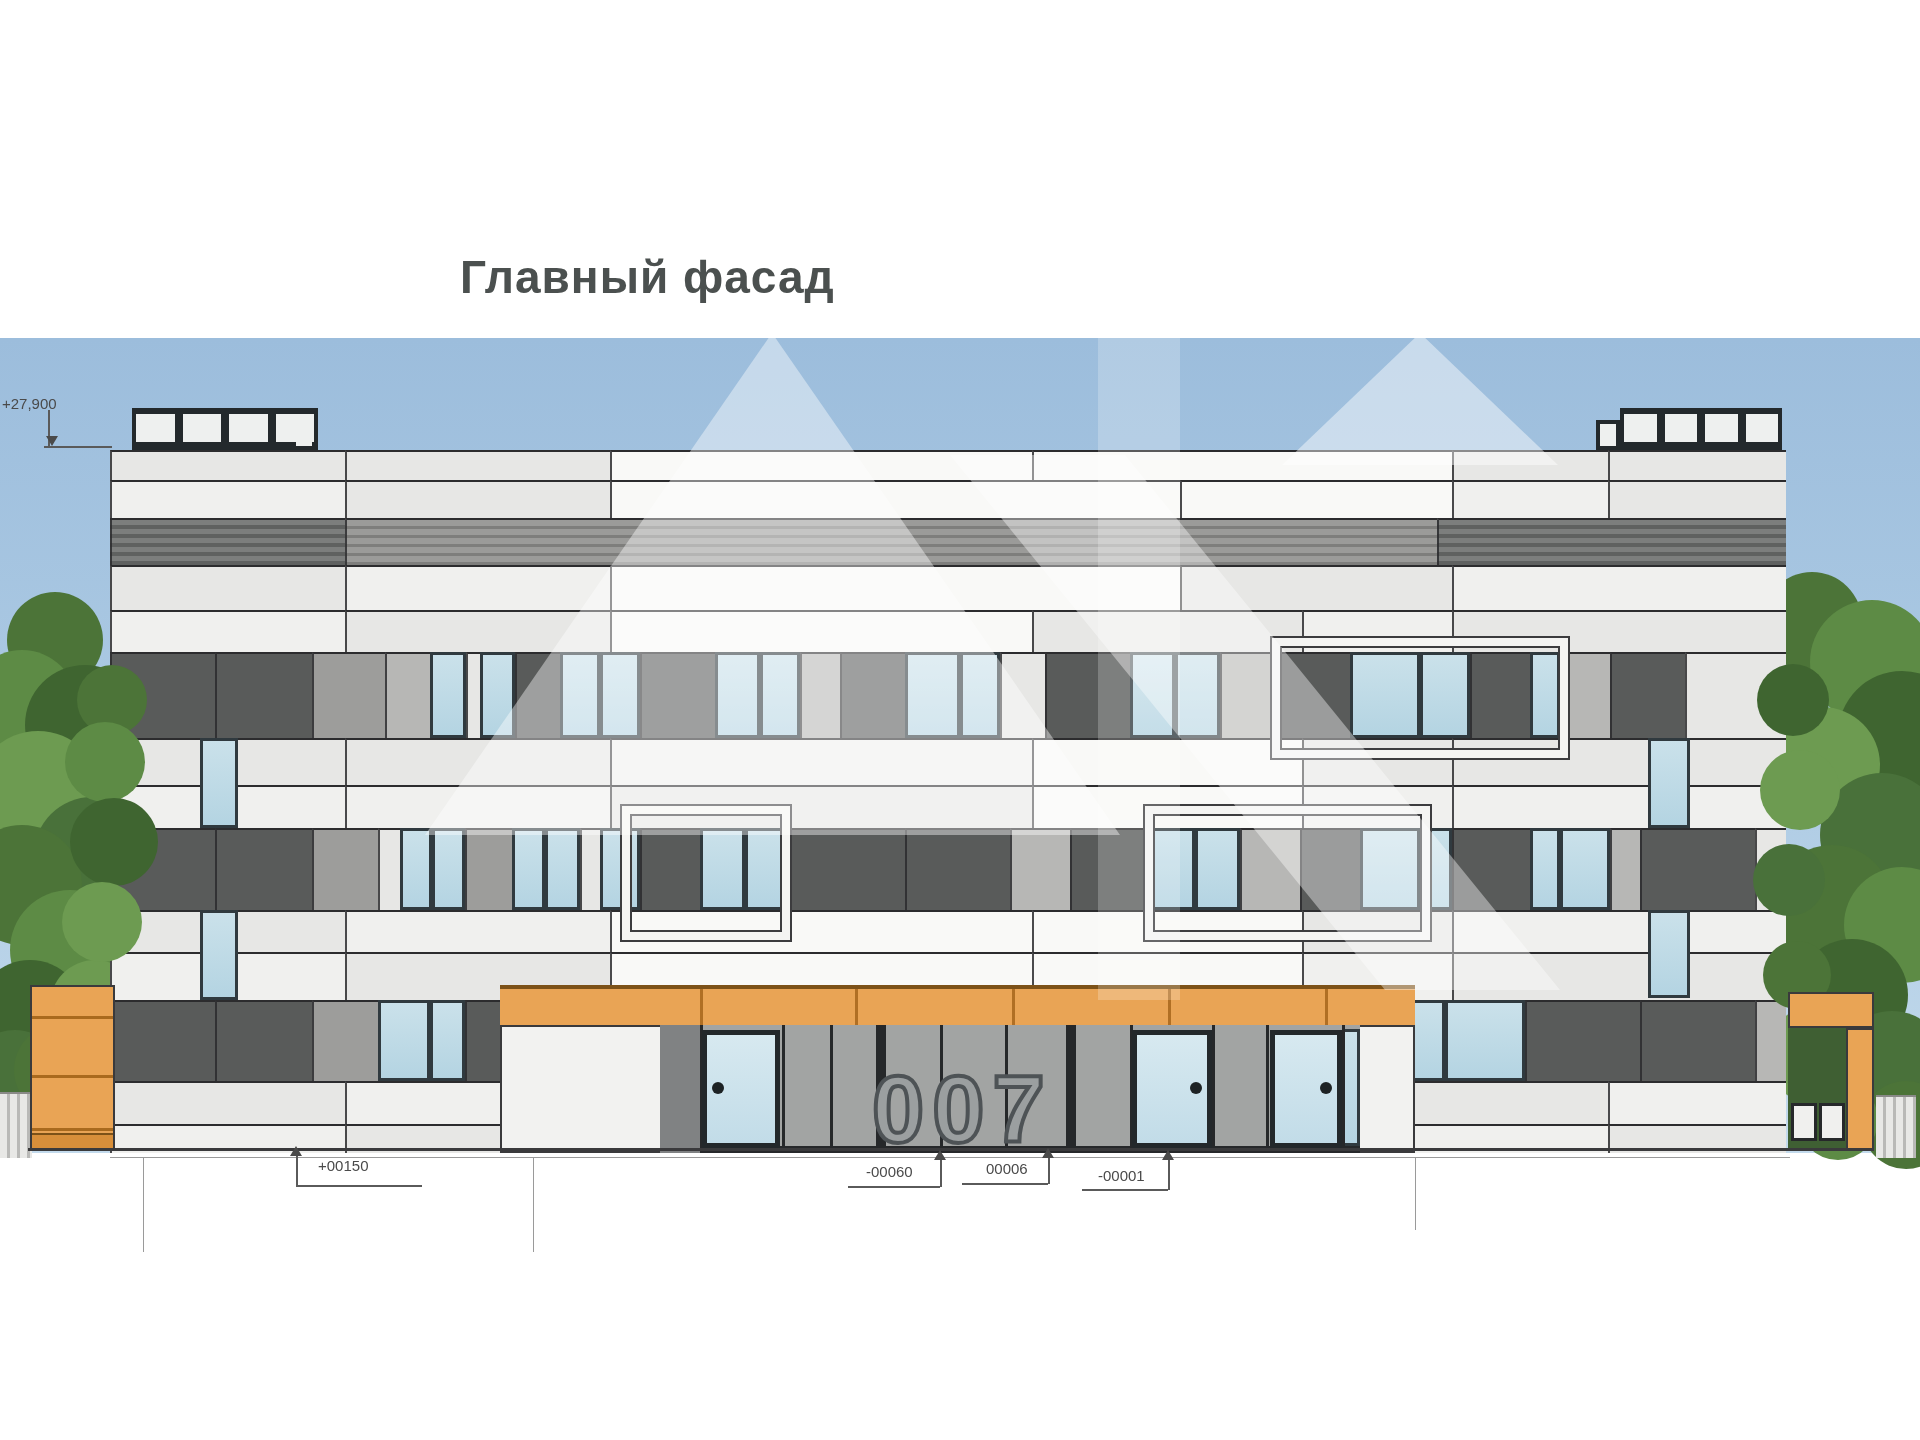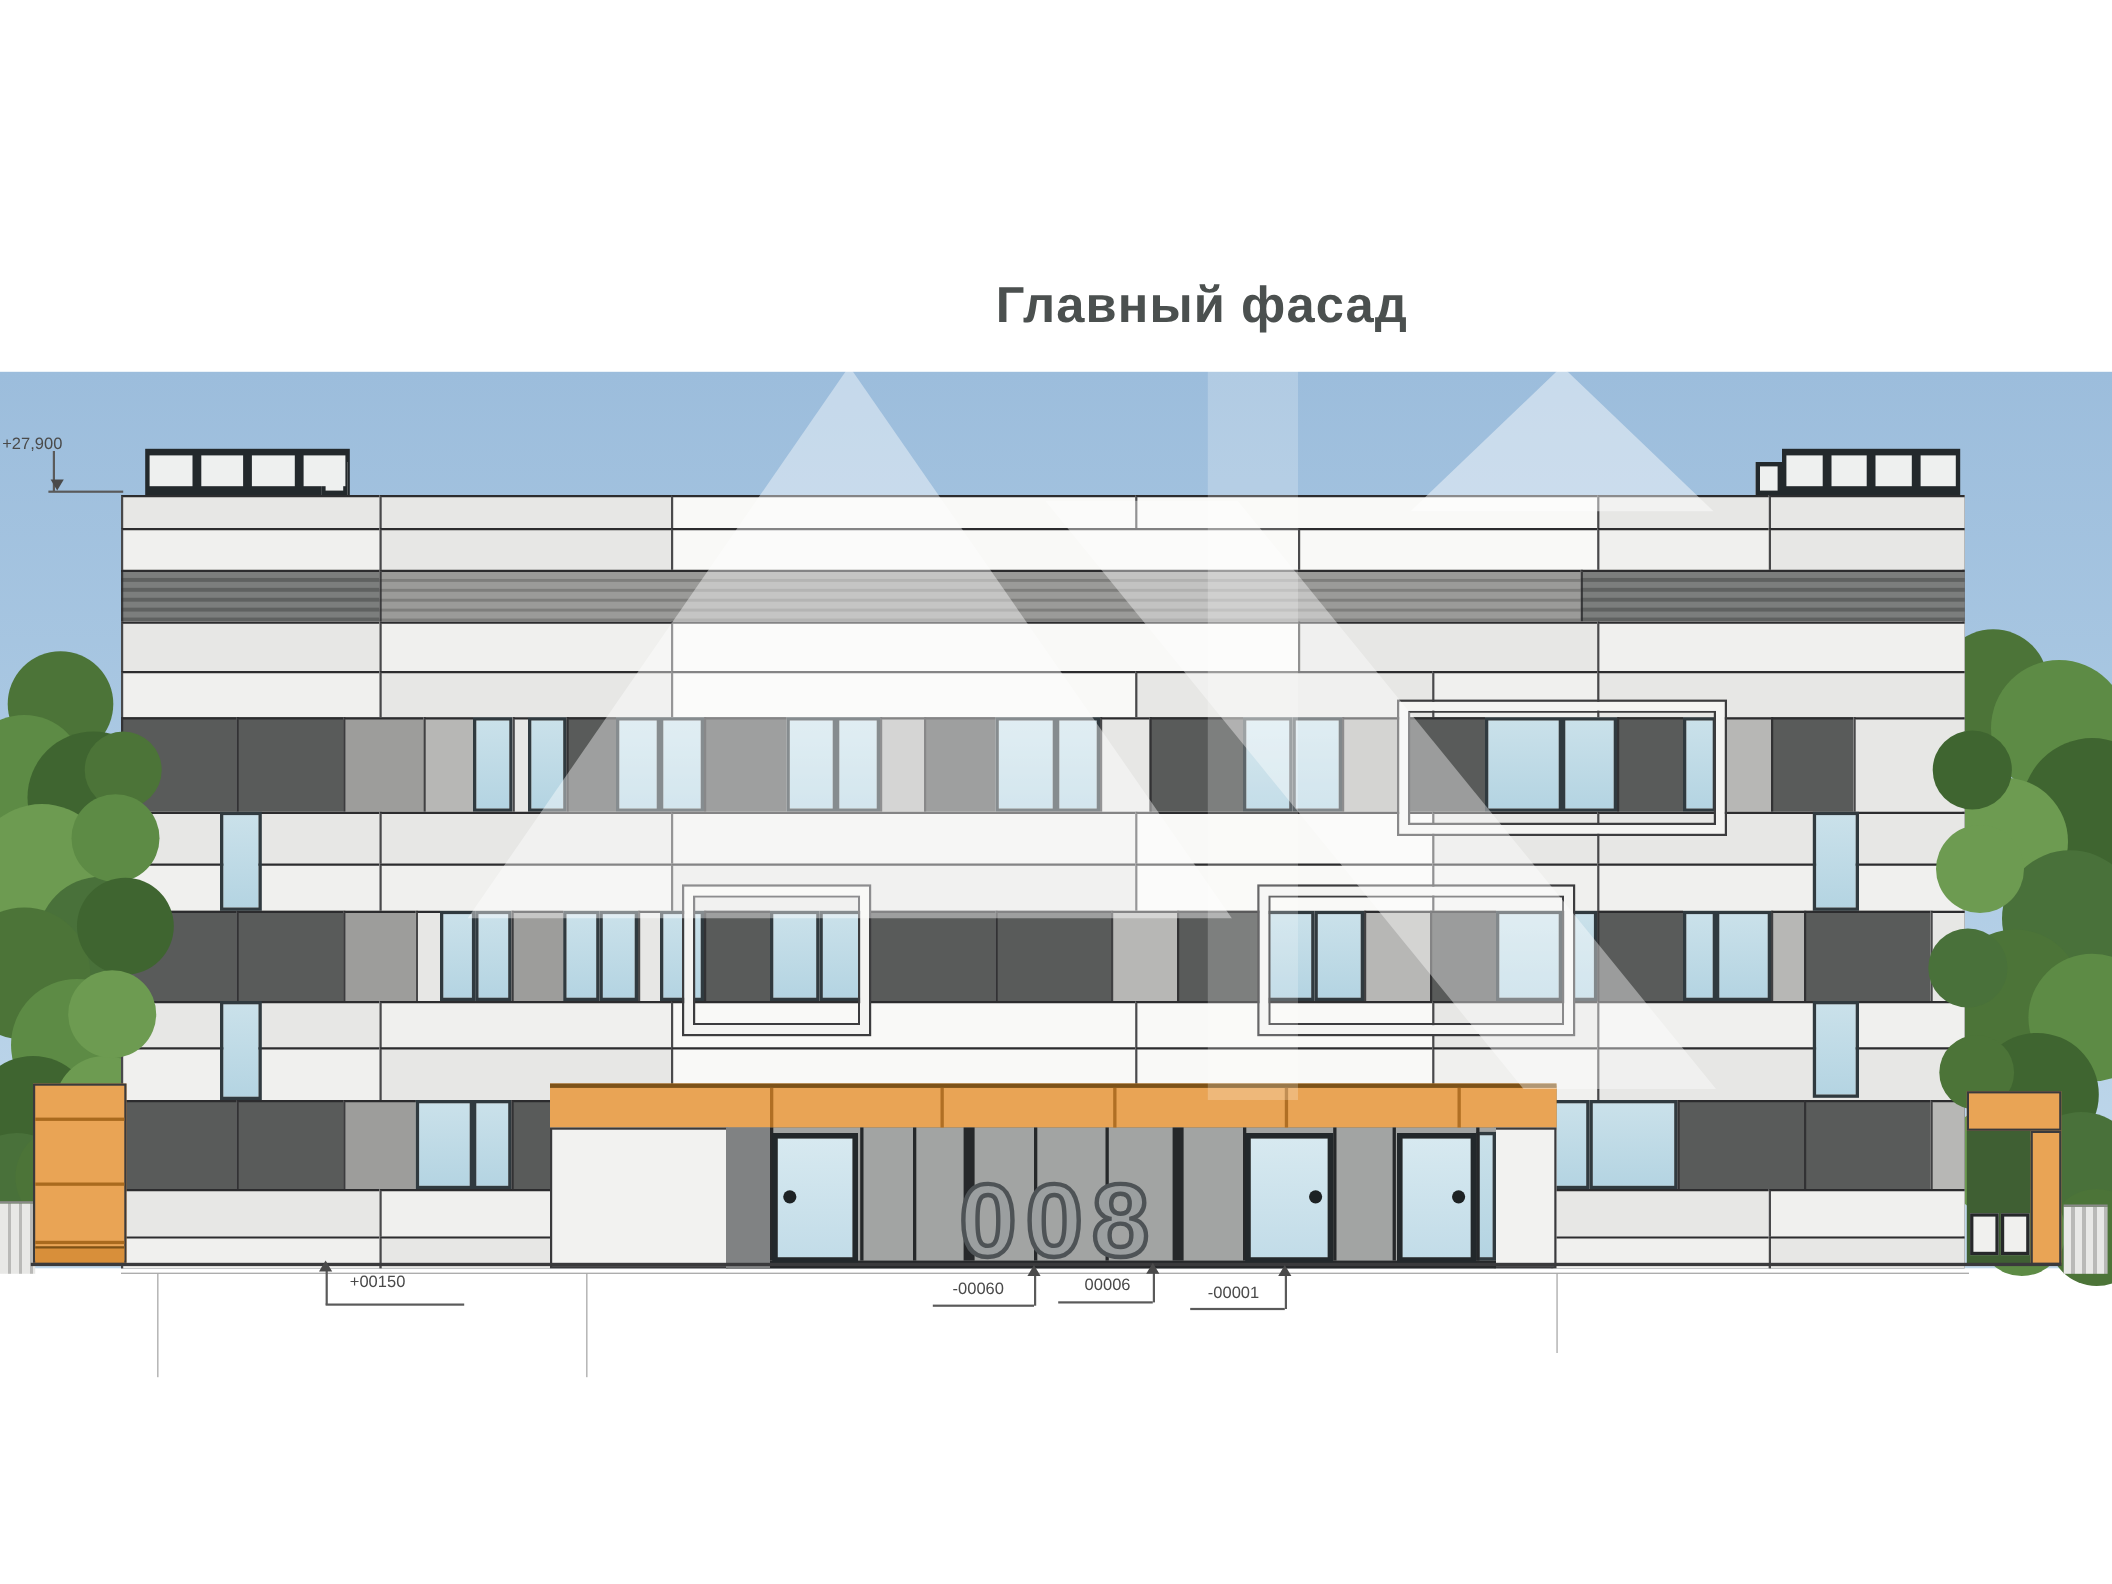--- a/index.html
+++ b/index.html
@@ -1,19 +1,19 @@
 <!DOCTYPE html>
 <html><head>
 <meta charset="utf-8">
 <style>
   html,body{margin:0;padding:0;background:#ffffff;}
   #page{position:relative;width:1920px;height:1440px;background:#ffffff;overflow:hidden;
         font-family:"Liberation Sans", sans-serif;}
   .abs{position:absolute;}
-  #title{position:absolute;left:460px;top:250px;width:820px;text-align:right;
+  #title{position:absolute;left:460px;top:250px;width:820px;text-align:left;
          font-size:46px;font-weight:700;color:#4b504f;letter-spacing:1px;}
   #sky{position:absolute;left:0;top:338px;width:1920px;height:815px;
        background:linear-gradient(180deg,#9cbddc 0%,#abc9e3 45%,#c3daec 100%);}
   .tree{border-radius:50%;}
   .shell{background:#ececea;border:2px solid #2b2b2d;box-sizing:border-box;}
   .seg{box-sizing:border-box;border-left:2px solid rgba(44,44,46,.85);border-top:2px solid #2c2c2e;}
   .win{box-sizing:border-box;border:3px solid #303a3f;
        background:linear-gradient(180deg,#cae1ea,#b4d4e2);}
   .stripe{background:repeating-linear-gradient(180deg,#9b9b99 0 6px,#7e7e7c 6px 9px);}
   .striped{background:repeating-linear-gradient(180deg,#7c7e7d 0 5px,#5f6160 5px 9px);}
@@ -240,21 +240,21 @@
       <div class="abs mull" style="left: 1130px; top: 1025px; width: 3px; height: 121px; z-index: 9;"></div>
       <div class="abs mull" style="left: 1212px; top: 1025px; width: 3px; height: 121px; z-index: 9;"></div>
       <div class="abs mull" style="left: 1266px; top: 1025px; width: 3px; height: 121px; z-index: 9;"></div>
       <div class="abs mull" style="left: 1342px; top: 1025px; width: 3px; height: 121px; z-index: 9;"></div>
       <div class="abs door" style="left: 702px; top: 1030px; width: 78px; height: 118px; z-index: 10;"></div>
       <div class="abs handle" style="left: 712px; top: 1082px; width: 12px; height: 12px; z-index: 11;"></div>
       <div class="abs door" style="left: 1132px; top: 1030px; width: 80px; height: 118px; z-index: 10;"></div>
       <div class="abs handle" style="left: 1190px; top: 1082px; width: 12px; height: 12px; z-index: 11;"></div>
       <div class="abs door" style="left: 1270px; top: 1030px; width: 72px; height: 118px; z-index: 10;"></div>
       <div class="abs handle" style="left: 1320px; top: 1082px; width: 12px; height: 12px; z-index: 11;"></div>
-      <div class="abs" id="num007" style="left: 872px; top: 1056px; z-index: 10;">008</div>
+      <div class="abs" id="num007" style="left: 872px; top: 1056px; z-index: 10;">007</div>
       <div class="abs orange" style="left: 30px; top: 985px; width: 85px; height: 163px; z-index: 7;"></div>
       <div class="abs" style="left: 32px; top: 1016px; width: 81px; height: 3px; z-index: 8; background: rgb(169, 106, 30);"></div>
       <div class="abs" style="left: 32px; top: 1075px; width: 81px; height: 3px; z-index: 8; background: rgb(169, 106, 30);"></div>
       <div class="abs" style="left: 32px; top: 1128px; width: 81px; height: 3px; z-index: 8; background: rgb(169, 106, 30);"></div>
       <div class="abs" style="left: 32px; top: 1133px; width: 81px; height: 15px; z-index: 8; background: rgb(216, 143, 58); border-top: 2px solid rgb(125, 82, 24); box-sizing: border-box;"></div>
       <div class="abs" style="left: 1788px; top: 1028px; width: 58px; height: 122px; z-index: 7; background: rgb(63, 95, 51);"></div>
       <div class="abs" style="left: 1791px; top: 1103px; width: 26px; height: 38px; z-index: 8; background: rgb(240, 240, 238); border: 3px solid rgb(38, 40, 42); box-sizing: border-box;"></div>
       <div class="abs" style="left: 1819px; top: 1103px; width: 26px; height: 38px; z-index: 8; background: rgb(240, 240, 238); border: 3px solid rgb(38, 40, 42); box-sizing: border-box;"></div>
       <div class="abs orange" style="left: 1788px; top: 992px; width: 86px; height: 36px; z-index: 8;"></div>
       <div class="abs orange" style="left: 1846px; top: 1028px; width: 28px; height: 122px; z-index: 8;"></div>

